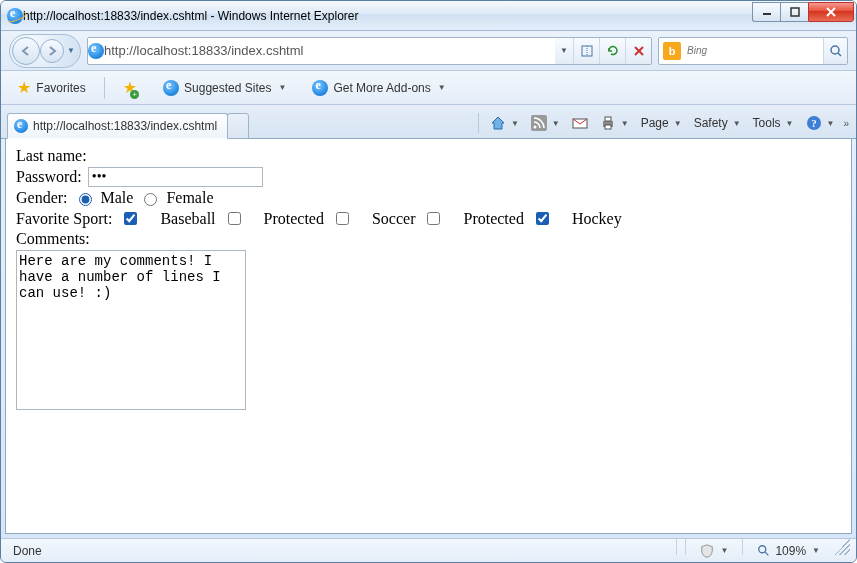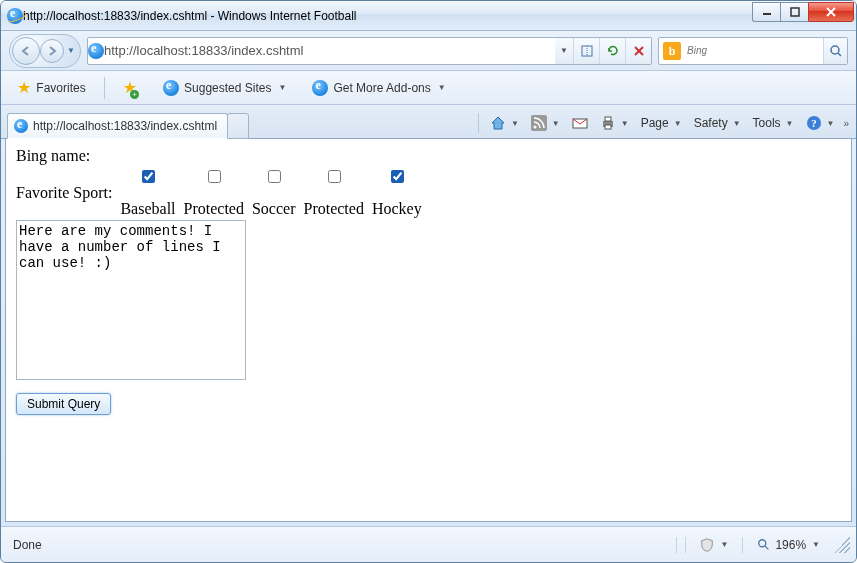--- a/index.html
+++ b/index.html
@@ -259,21 +259,21 @@
     padding: 1px 3px;
     height: 20px;
     width: 175px;
     font-family: "Times New Roman", serif;
   }
   .radio, .check {
     width:13px; height:13px;
     accent-color: #1a5fb4;
   }
   .sports { gap: 8px; flex-wrap:wrap;}
-  .sports .sp { display:flex; align-items:center; gap:14px;flex-direction:column;}
+  .sports .sp { display:flex; align-items:center; gap:20px;}
   textarea.comments {
     width: 230px;
     height: 160px;
     border:1px solid #aab8c6;
     font-family: "Courier New", monospace;
     font-size: 14px;
     padding: 2px;
     resize:none;
     overflow-y:scroll;
   }
@@ -283,25 +283,24 @@
     border: 1px solid #6d9fd5;
     border-radius: 3px;
     background: linear-gradient(to bottom,#f5faff,#d5e7f9);
     font-family: Tahoma, sans-serif;
     font-size: 12px;
     color:#000;
     box-shadow: 0 0 2px #7fb3e8;
   }
   
   .statusbar {
-    height: 36px;
+    height: 24px;
     border-top: 1px solid #b7c9de;
     background: linear-gradient(to bottom,#f2f7fd,#e4edf8);
     display:flex;
-    align-items:center;
     font-size:12px;
     color:#333;
     padding: 0 6px;
     gap: 8px;
   }
   .statusbar .cell { display:flex; align-items:center; gap:4px; padding:0 6px; height:100%;}
   .statusbar .grip {
     width:16px;height:16px;
     background:
       linear-gradient(135deg, transparent 50%, #9fb3c9 50%, #9fb3c9 55%, transparent 55%,
@@ -341,21 +340,21 @@
     border-left-color:transparent;
   }
 </style>
 </head>
 <body>
 
 <div class="window">
 
   <div class="titlebar">
     <span class="ie-e ring"></span>
-    <span class="title-text">http://localhost:18833/index.cshtml - Windows Internet Football</span>
+    <span class="title-text">http://localhost:18833/index.cshtml - Windows Internet Explorer</span>
     <div class="win-btns">
       <div class="win-btn min">
         <svg width="10" height="10">
             <line x1="1" y1="7" x2="9" y2="7" stroke="#333" stroke-width="2"></line>
           </svg>
       </div>
       <div class="win-btn max">
         <svg width="10" height="10">
             <rect x="1" y="1" width="8" height="8" fill="none" stroke="#333" stroke-width="1.5"></rect>
           </svg>
@@ -500,21 +499,32 @@
             <text x="8" y="12" text-anchor="middle" fill="#fff" font-size="11" font-weight="bold" font-family="Georgia">?</text>
           </svg>
         <span class="caret">▼</span>
       </div>
       <span class="chevrons">»</span>
     </div>
   </div>
 
   <div class="content-wrap">
     <div class="form-row">
-      <label>Bing name:</label>
+      <label>Last name:</label>
+    </div>
+    <div class="form-row">
+      <label>Password:</label>
+      <input class="text-input" type="text" value="•••" style="">
+    </div>
+    <div class="form-row">
+      <label>Gender:</label>
+      <input type="radio" class="radio" checked="" style="">
+      <span>Male</span>
+      <input type="radio" class="radio" style="">
+      <span>Female</span>
     </div>
     <div class="form-row sports">
       <label>Favorite Sport:</label>
       <span class="sp">
           <input type="checkbox" class="check" checked="" style="">
           <span>Baseball</span>
         </span>
       <span class="sp">
           <input type="checkbox" class="check" style="">
           <span>Protected</span>
@@ -525,42 +535,42 @@
         </span>
       <span class="sp">
           <input type="checkbox" class="check" style="">
           <span>Protected</span>
         </span>
       <span class="sp">
           <input type="checkbox" class="check" checked="" style="">
           <span>Hockey</span>
         </span>
     </div>
+    <div class="form-row">
+      <label>Comments:</label>
+    </div>
     <textarea class="comments" style="">Here are my comments! I have a number of lines I can use! :)</textarea>
-    <div>
-      <button class="submit-btn">Submit Query</button>
-    </div>
   </div>
 
   <div class="statusbar">
     <div class="cell">Done</div>
     <div style="flex:1"></div>
     <div class="status-sep"></div>
     <div class="status-sep"></div>
     <div class="cell">
       <svg class="globe" viewBox="0 0 16 16">
           <path d="M8 1 L14 3 L14 8 A6 8 0 0 1 8 15 A6 8 0 0 1 2 8 L2 3 Z" fill="#e5e5e5" stroke="#888"></path>
         </svg>
       <span class="caret">▼</span>
     </div>
     <div class="status-sep"></div>
     <div class="cell">
       <svg class="globe" viewBox="0 0 16 16">
           <circle cx="6" cy="6" r="4" fill="none" stroke="#4b75a5" stroke-width="1.5"></circle>
           <line x1="9" y1="9" x2="13" y2="13" stroke="#4b75a5" stroke-width="1.5"></line>
         </svg>
-      <span>196%</span>
+      <span>109%</span>
       <span class="caret">▼</span>
     </div>
     <div class="grip"></div>
   </div>
 
 </div>
 
 </body></html>

